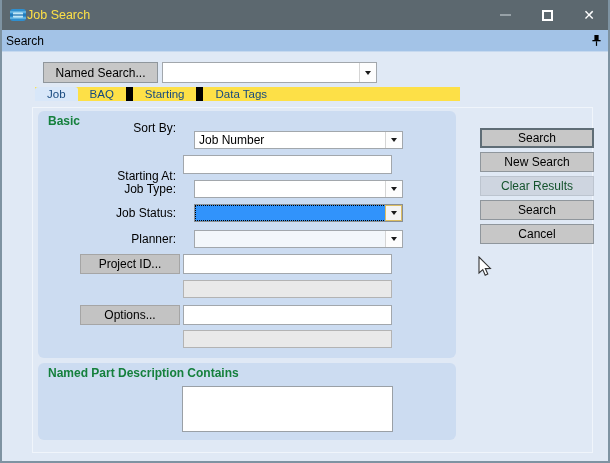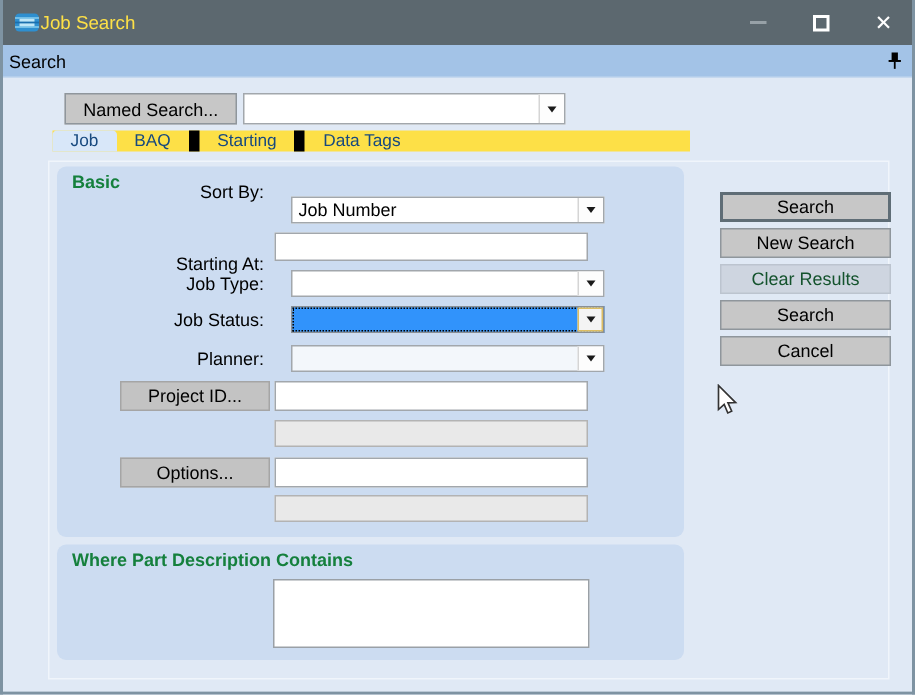--- a/index.html
+++ b/index.html
@@ -182,21 +182,21 @@
       <button class="btn small-btn" style="top:143px;">Project ID...</button>
       <input class="txt" style="top: 143px; height: 20px;" value="">
       <input class="txt readonly" style="top: 169px;" readonly="" value="">
 
       <button class="btn small-btn" style="top:194px;">Options...</button>
       <input class="txt" style="top: 194px; height: 20px;" value="">
       <input class="txt readonly" style="top: 219px;" readonly="" value="">
     </div>
 
     <div class="group group-desc">
-      <div class="group-title">Where Part Description Contains</div>
+      <div class="group-title">Named Part Description Contains</div>
       <textarea class="desc-textarea" style=""></textarea>
     </div>
 
     <button class="btn action-btn default" style="top:76px;">Search</button>
     <button class="btn action-btn" style="top:100px;">New Search</button>
     <button class="btn action-btn disabled" style="top:124px;" disabled="">Clear Results</button>
     <button class="btn action-btn" style="top:148px;">Search</button>
     <button class="btn action-btn" style="top:172px;">Cancel</button>
 
     <svg class="cursor-svg" width="16" height="22" viewBox="0 0 16 22">

